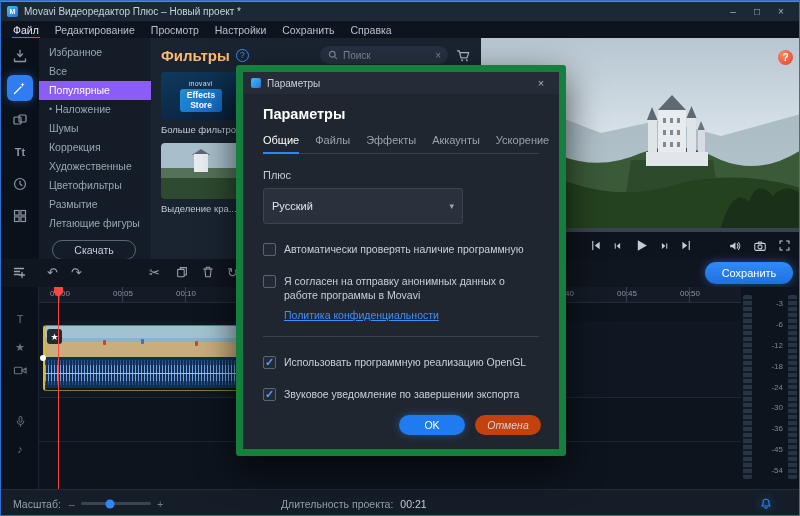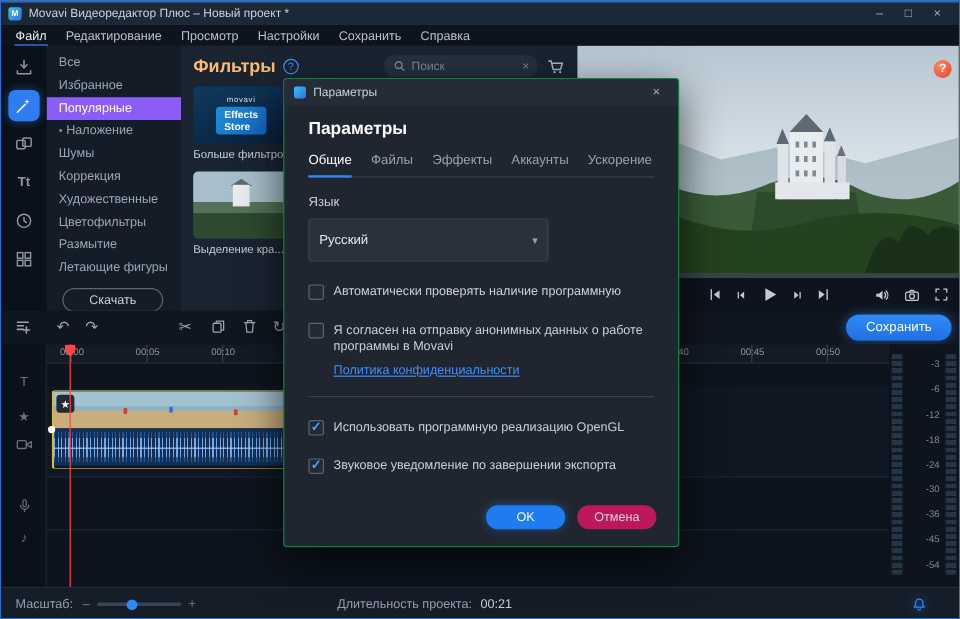--- a/index.html
+++ b/index.html
@@ -61,21 +61,21 @@
     color:#cfd6de; font-size:10px; font-family:"Liberation Sans",sans-serif; }
   .search input::placeholder { color:#7d8896; }
   .search-clear { font-size:10px; color:#7d8896; }
   .cart-btn { margin-left:8px; color:#aeb8c4; }
   .cards { padding:4px 10px; }
   .store-thumb { width:80px; height:48px; border-radius:4px; overflow:hidden; position:relative;
     background:linear-gradient(160deg,#0e3a5e,#0a1f3a);
     display:flex; flex-direction:column; align-items:center; justify-content:center; }
   .store-brand { font-size:6.5px; color:#cfe4f2; letter-spacing:.6px; }
   .store-badge { margin-top:2px; background:linear-gradient(135deg,#1e8fd8,#1464c0); border-radius:3px;
-    padding:2px 7px; color:#fff; font-size:8.5px; font-weight:bold; line-height:1.15; }
+    padding:2px 7px; color:#fff; font-size:8.5px; font-weight:bold; text-align:center; line-height:1.15; }
   .card-caption { font-size:9.5px; color:#c2cbd5; margin:4px 0 8px; }
   .thumb2 { width:80px; height:56px; border-radius:4px; position:relative; overflow:hidden;
     background:linear-gradient(#a8bfcb 0 45%, #54725a 45% 62%, #2e4a30 62% 100%); }
   .thumb2 .mini-castle { position:absolute; left:33px; top:11px; width:14px; height:18px; background:#e8ecef; }
   .thumb2 .mini-roof { position:absolute; left:31px; top:6px; width:0; height:0;
     border-left:9px solid transparent; border-right:9px solid transparent; border-bottom:6px solid #5d6a74; }
 
   .preview { position:absolute; left:480px; top:0; width:320px; height:221px; background:#000; }
   .scene { position:absolute; left:0; top:0; right:0; bottom:31px; }
   .help-red { position:absolute; right:8px; top:12px; width:15px; height:15px; border-radius:50%;
@@ -144,21 +144,21 @@
   .zoom-sign { color:#707c8a; font-size:11px; }
   .zoom-track { width:70px; height:3px; background:#3a4554; border-radius:2px; position:relative; }
   .zoom-knob { position:absolute; left:42%; top:50%; transform:translate(-50%,-50%);
     width:9px; height:9px; border-radius:50%; background:#2f86f6; }
   .duration { position:absolute; left:280px; display:flex; gap:7px; }
   .duration .value { color:#c6d0da; }
   .bell { position:absolute; right:28px; color:#2f86f6; filter:drop-shadow(0 0 4px rgba(47,134,246,.8)); }
 
   
   .dialog { position:absolute; left:235px; top:64px; width:330px; height:391px; background:#20262f;
-    border:1px solid #15803d; border-radius:3px; box-shadow:0 12px 36px rgba(0,0,0,.65); z-index:50; }
+    border:7px solid #15803d; border-radius:3px; box-shadow:0 12px 36px rgba(0,0,0,.65); z-index:50; }
   .dlg-titlebar { height:22px; background:#262c37; display:flex; align-items:center; gap:6px;
     padding:0 8px; border-radius:3px 3px 0 0; }
   .dlg-logo { width:10px; height:10px; border-radius:2px; flex:none;
     background:linear-gradient(135deg,#35c3f0,#2f6fe0); }
   .dlg-titletext { font-size:10px; color:#c6cfd9; }
   .dlg-close { margin-left:auto; width:20px; text-align:center; color:#aab4c0; font-size:11px; }
   .dlg-body { padding:12px 20px 0; position:relative; }
   .dlg-heading { font-size:14.5px; font-weight:bold; color:#fff; }
   .tabs { display:flex; gap:16px; margin-top:12px; font-size:11px; color:#97a2b0;
     border-bottom:1px solid #39414e; padding-bottom:7px; }
@@ -175,21 +175,21 @@
     background:#232a35; position:relative; top:1px; }
   .cb.checked::after { content:"✓"; position:absolute; left:1px; top:-2px; color:#49a0ff;
     font-size:11px; font-weight:bold; }
   .cb-label { max-width:268px; }
   .privacy { margin:6px 0 0 21px; font-size:10.5px; color:#3f8efc; text-decoration:underline; }
   .dlg-hr { height:1px; background:#39414e; margin-top:15px; }
   .dlg-buttons { position:absolute; right:18px; bottom:14px; display:flex; gap:10px; }
   .btn { min-width:66px; height:20px; padding:0 12px; border-radius:10px; display:flex;
     align-items:center; justify-content:center; font-size:10.5px; }
   .btn-ok { background:#1f7bf0; color:#fff; box-shadow:0 0 8px rgba(47,134,246,.45); }
-  .btn-cancel { background:#be185d; color:#cfd6de; }
+  .btn-cancel { background:#c2410c; color:#cfd6de;font-style:italic; }
 </style>
 </head>
 <body>
 
 <div class="app">
 
   <div class="titlebar">
     <span class="logo">M</span>
     <span class="win-title">Movavi Видеоредактор Плюс – Новый проект *</span>
     <div class="win-controls">
@@ -254,24 +254,24 @@
               <rect x="8.9" y="2.5" width="4.6" height="4.6"></rect>
               <rect x="2.5" y="8.9" width="4.6" height="4.6"></rect>
               <rect x="8.9" y="8.9" width="4.6" height="4.6"></rect>
             </svg>
           </span>
         </span>
     </div>
 
     <div class="cats">
       <div class="cat">
+          <span>Избранное</span>
+        </div>
+      <div class="cat">
           <span>Все</span>
-        </div>
-      <div class="cat">
-          <span>Избранное</span>
         </div>
       <div class="cat selected">
           <span>Популярные</span>
         </div>
       <div class="cat">
           <span class="bullet">•</span>
           <span>Наложение</span>
         </div>
       <div class="cat">
           <span>Шумы</span>
@@ -601,21 +601,21 @@
     </div>
     <div class="dlg-body">
       <div class="dlg-heading">Параметры</div>
       <div class="tabs">
         <span class="tab active">Общие</span>
         <span class="tab">Файлы</span>
         <span class="tab">Эффекты</span>
         <span class="tab">Аккаунты</span>
         <span class="tab">Ускорение</span>
       </div>
-      <div class="field-label">Язык</div>
+      <div class="field-label">Плюс</div>
       <div class="select">
         <span>Русский</span>
         <span class="chev">▾</span>
       </div>
       <label class="cb-row">
         <span class="cb"></span>
         <span class="cb-label">Автоматически проверять наличие программную</span>
       </label>
       <label class="cb-row">
         <span class="cb"></span>

